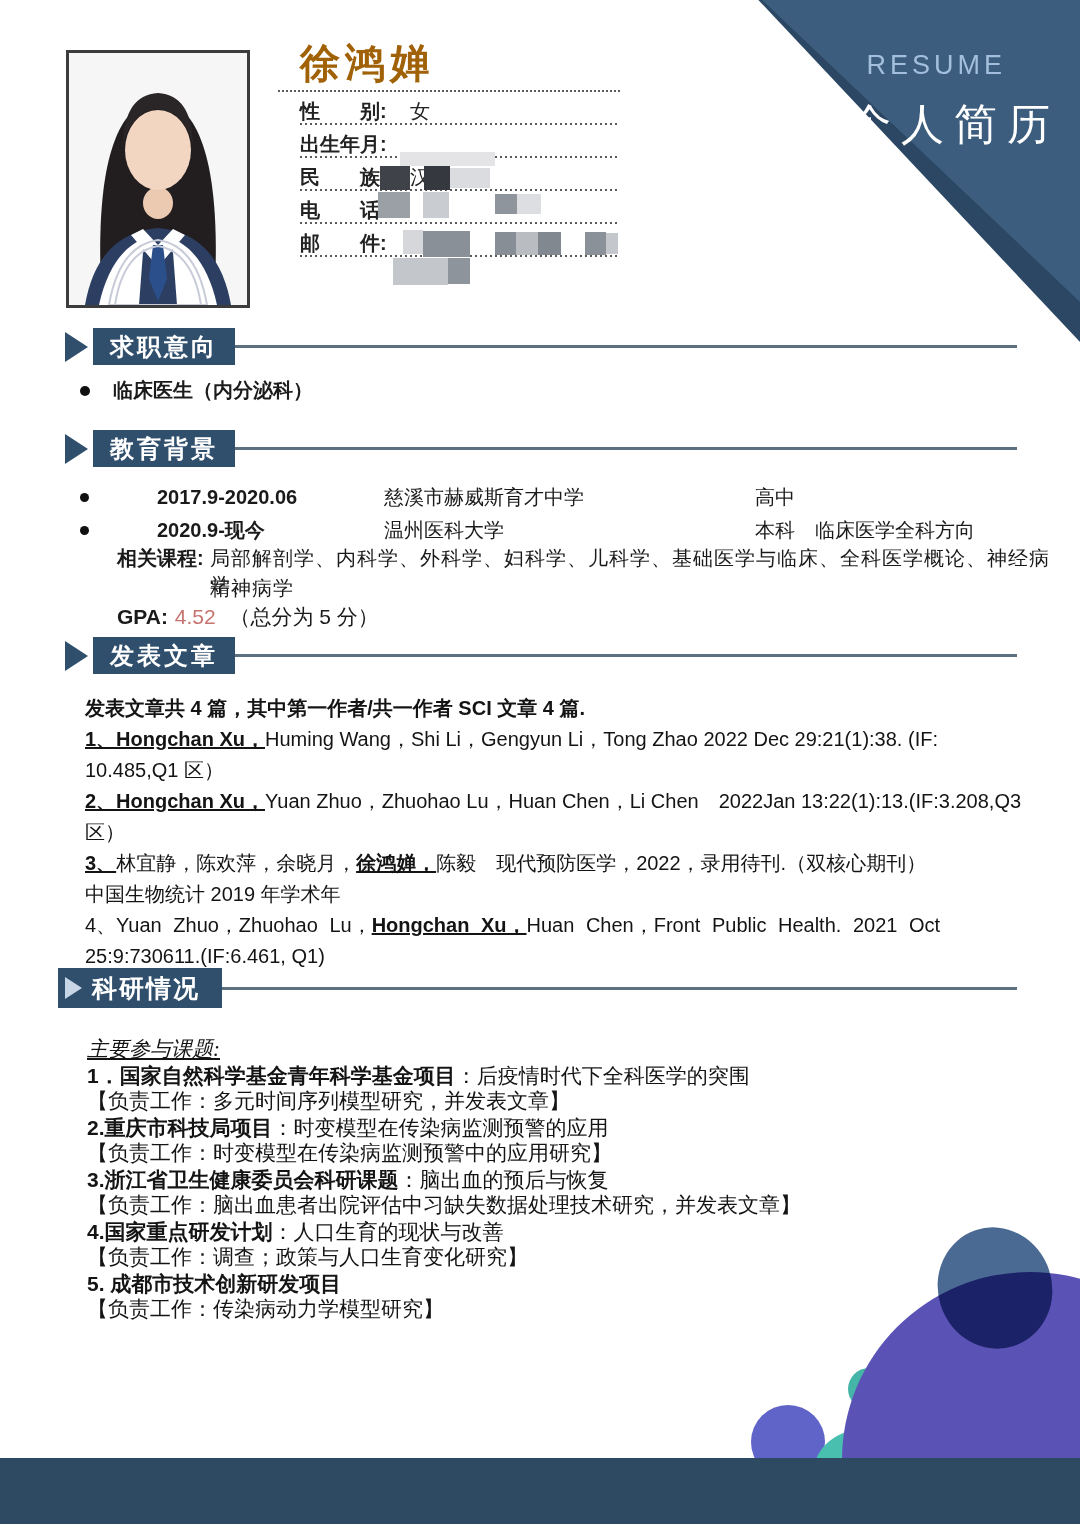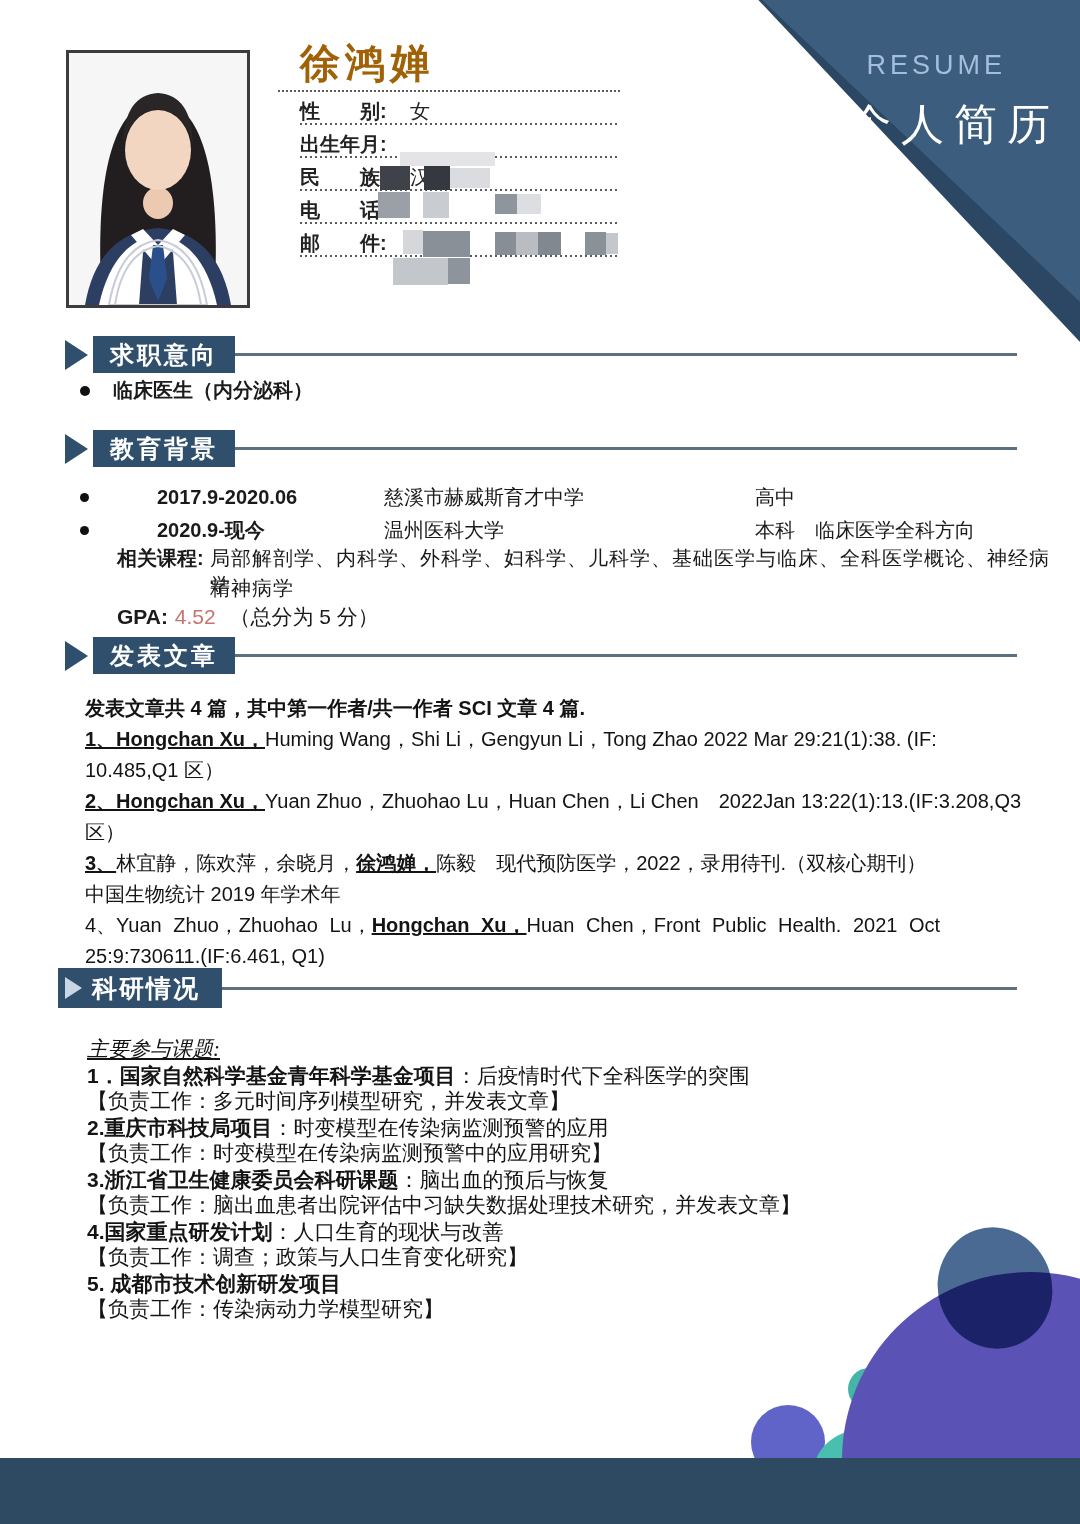--- a/index.html
+++ b/index.html
@@ -143,21 +143,21 @@
   <span class="mz" style="left:403px;top:230px;width:20px;height:24px;background:#d5d7da;"></span>
   <span class="mz" style="left:423px;top:231px;width:47px;height:26px;background:#8a9097;"></span>
   <span class="mz" style="left:495px;top:232px;width:21px;height:23px;background:#888e95;"></span>
   <span class="mz" style="left:516px;top:232px;width:22px;height:23px;background:#b9bdc2;"></span>
   <span class="mz" style="left:538px;top:232px;width:23px;height:23px;background:#82888f;"></span>
   <span class="mz" style="left:585px;top:232px;width:21px;height:23px;background:#8b9198;"></span>
   <span class="mz" style="left:606px;top:233px;width:12px;height:21px;background:#c4c7cb;"></span>
   <span class="mz" style="left:393px;top:258px;width:55px;height:27px;background:#c3c6ca;"></span>
   <span class="mz" style="left:448px;top:258px;width:22px;height:26px;background:#8e949b;"></span>
 
-  <div class="sh" style="top:336px;">
+  <div class="sh" style="top:328px;">
     <span class="arr"></span>
     <span class="box">求职意向</span>
     <span class="ln"></span>
   </div>
   <div class="intent-row">
     <span class="bullet"></span>
     <span class="intent-text">临床医生（内分泌科）</span>
   </div>
 
   <div class="sh" style="top:430px;">
@@ -186,21 +186,21 @@
     <span>（总分为 5 分）</span>
   </div>
 
   <div class="sh" style="top:637px;">
     <span class="arr"></span>
     <span class="box">发表文章</span>
     <span class="ln"></span>
   </div>
   <div class="pubs">
     <div><span class="b">发表文章共 4 篇，其中第一作者/共一作者 SCI 文章 4 篇.</span></div>
-    <div><span class="bu">1、Hongchan Xu，</span><span>Huming Wang，Shi Li，Gengyun Li，Tong Zhao 2022 Mar 29:21(1):38. (IF:</span></div>
+    <div><span class="bu">1、Hongchan Xu，</span><span>Huming Wang，Shi Li，Gengyun Li，Tong Zhao 2022 Dec 29:21(1):38. (IF:</span></div>
     <div><span>10.485,Q1 区）</span></div>
     <div><span class="bu">2、Hongchan Xu，</span><span>Yuan Zhuo，Zhuohao Lu，Huan Chen，Li Chen　2022Jan 13:22(1):13.(IF:3.208,Q3</span></div>
     <div><span>区）</span></div>
     <div><span class="bu">3、</span><span>林宜静，陈欢萍，余晓月，</span><span class="bu">徐鸿婵，</span><span>陈毅　现代预防医学，2022，录用待刊.（双核心期刊）</span></div>
     <div><span>中国生物统计 2019 年学术年</span></div>
     <div class="sp"><span>4、Yuan Zhuo，Zhuohao Lu，</span><span class="bu">Hongchan Xu，</span><span>Huan Chen，Front Public Health. 2021 Oct</span></div>
     <div><span>25:9:730611.(IF:6.461, Q1)</span></div>
   </div>
 
   <div class="shb" style="top:968px;">

